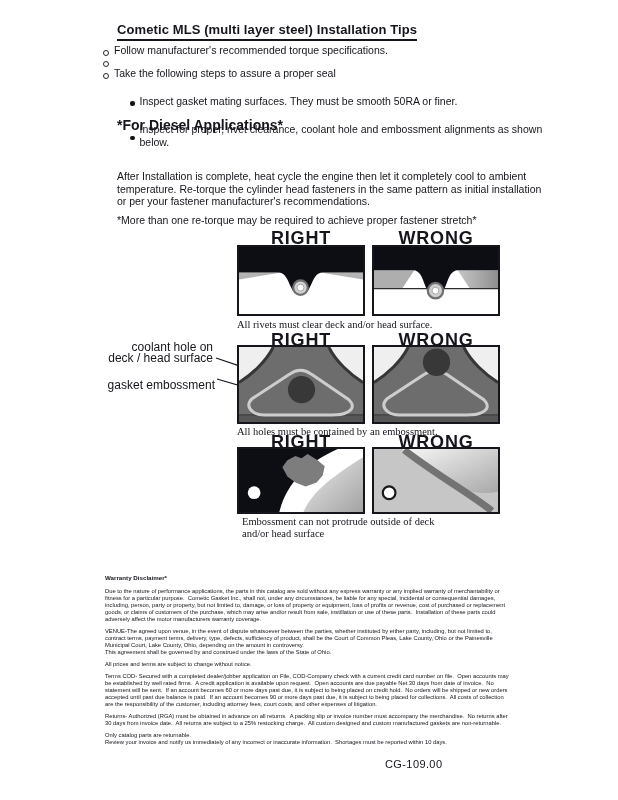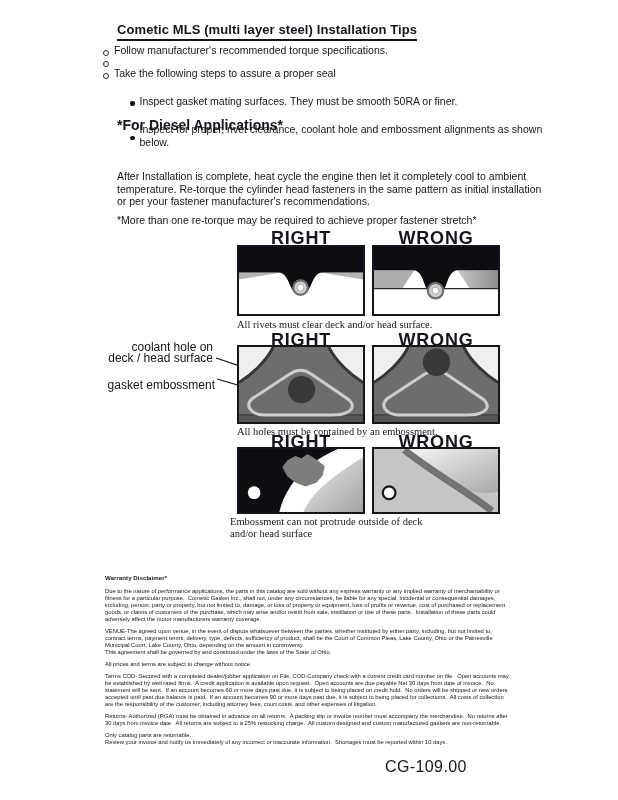--- a/index.html
+++ b/index.html
@@ -38,21 +38,21 @@
   .callout {
     position:absolute; width:115px; text-align:right;
     font-size:12px; line-height:10.5px; white-space:pre-line;
   }
   .leaders { position:absolute; left:0; top:0; pointer-events:none; }
 
   .warranty { left:105px; top:574px; width:458px; }
   .w-h { font-size:6.2px; font-weight:bold; margin:0 0 7px 0; }
   .w-p { font-size:5.8px; line-height:7px; margin:0 0 5px 0; white-space:pre-wrap; }
 
-  .page-code { left:385px; top:758px; font-size:16px; letter-spacing:0.4px; }
+  .page-code { left:385px; top:758px; font-size:11px; letter-spacing:0.4px; }
 </style>
 </head>
 <body>
 
 <div class="page">
 
   <h1 class="abs title">Cometic MLS (multi layer steel) Installation Tips</h1>
 
   <div class="abs bullets">
     <div class="b-item">
@@ -181,21 +181,21 @@
             <stop offset="0" stop-color="#f7f7f7"></stop>
               <stop offset="1" stop-color="#a8a8a8"></stop>
           </linearGradient>
         </defs>
         <rect width="123" height="62" fill="#c6c6c6"></rect>
         <path d="M28,0 H123 V42 C88,50 56,22 28,0 Z" fill="url(#w3g)"></path>
         <path d="M30,1 C64,27 94,43 117,61" fill="none" stroke="#737373" stroke-width="7"></path>
         <circle cx="15" cy="43" r="6.3" fill="#ffffff" stroke="#1a1a1a" stroke-width="2.2"></circle>
       </svg>
     </div>
-    <div class="caption" style="left:230px; top:84px;">Embossment can not protrude outside of deck
+    <div class="caption" style="left:242px; top:84px;">Embossment can not protrude outside of deck
 and/or head surface</div>
   </div>
 
   <div class="abs warranty">
     <p class="w-h">Warranty Disclaimer*</p>
     <p class="w-p">Due to the nature of performance applications, the parts in this catalog are sold without any express warranty or any implied warranty of merchantability or
 fitness for a particular purpose.  Cometic Gasket Inc., shall not, under any circumstances, be liable for any special, incidental or consequential damages,
 including, person, party or property, but not limited to, damage, or loss of property or equipment, loss of profits or revenue, cost of purchased or replacement
 goods, or claims of customers of the purchase, which may arise and/or result from sale, instillation or use of these parts.  Installation of these parts could
 adversely affect the motor manufacturers warranty coverage.</p>

